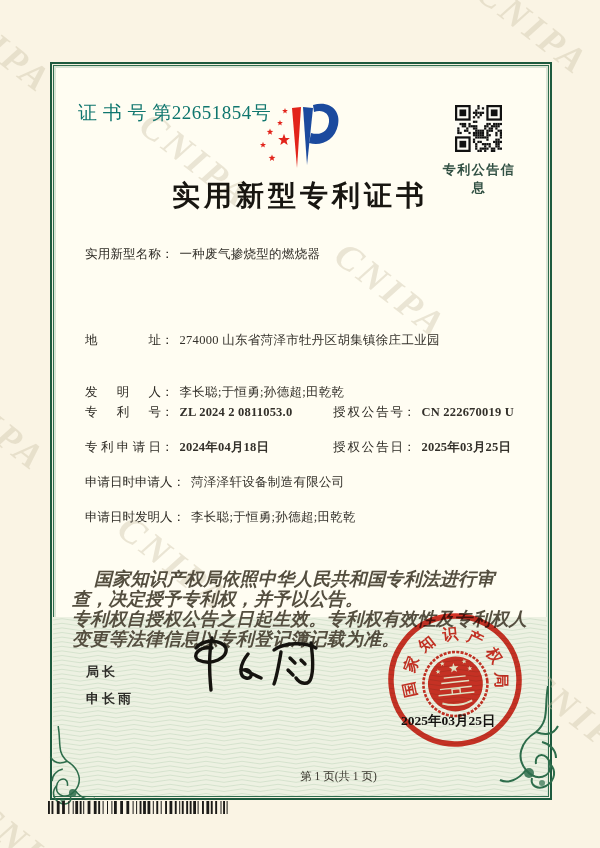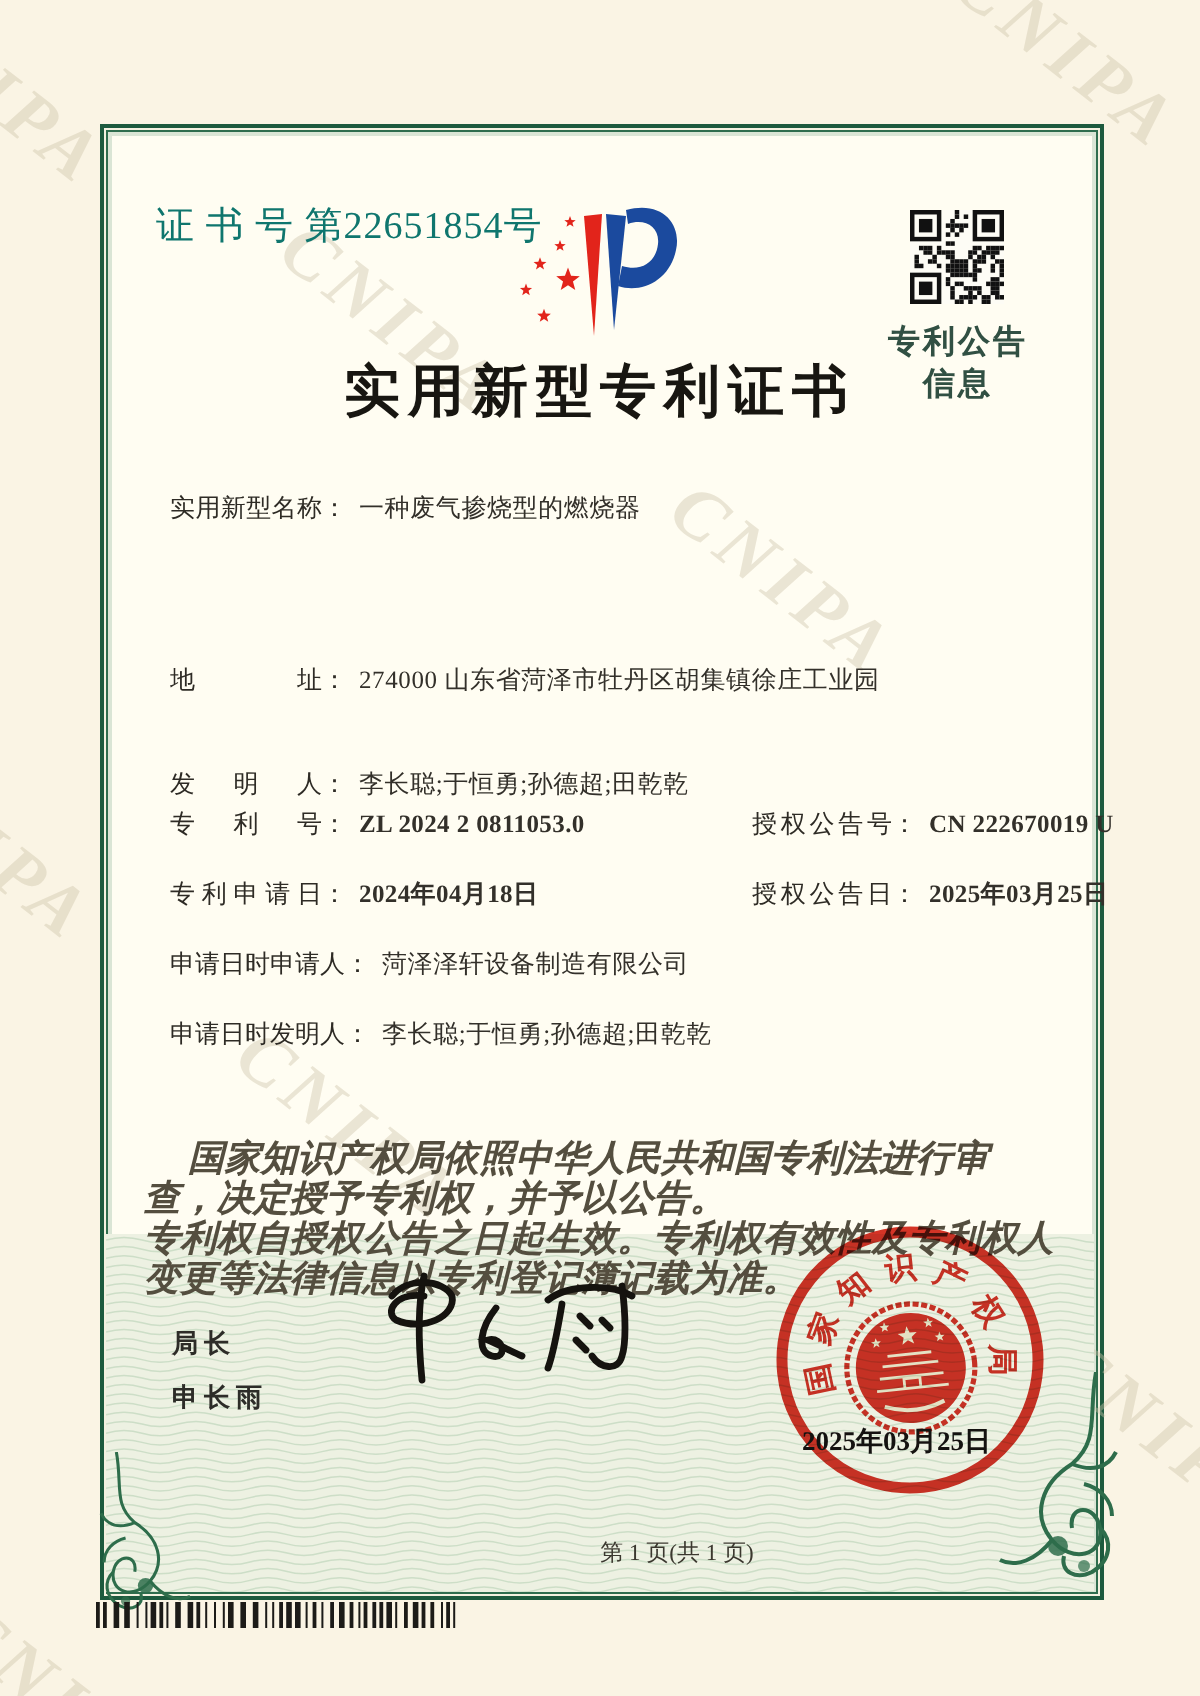--- a/index.html
+++ b/index.html
@@ -15,32 +15,32 @@
   .wm{position:absolute;font-family:"Liberation Serif",serif;font-style:italic;font-weight:bold;
       font-size:37px;letter-spacing:4px;color:#cfc5ab;opacity:.42;transform:rotate(38deg);
       transform-origin:left top;white-space:nowrap;}
   
   .band{position:absolute;left:53px;top:617px;width:494px;height:179px;z-index:2;background:#edf1e2;overflow:hidden;}
   
   .cert-no{position:absolute;left:78px;top:100px;z-index:3;font-size:19px;color:#0f766e;letter-spacing:.5px;}
   .logo{position:absolute;left:252px;top:98px;z-index:3;}
   .qr{position:absolute;left:455px;top:105px;z-index:3;}
   .qr-label{position:absolute;left:437px;top:161px;width:84px;z-index:3;text-align:center;
-            font-size:16px;letter-spacing:1.5px;color:#315043;font-weight:bold;}
+            font-size:13px;letter-spacing:1.5px;color:#315043;font-weight:bold;}
   .title{position:absolute;left:53px;top:177px;width:494px;z-index:3;text-align:center;
          font-size:28px;font-weight:bold;color:#181611;letter-spacing:4px;}
   
   .row{position:absolute;left:85px;z-index:3;font-size:12.5px;color:#33302a;white-space:nowrap;}
   .lbl{display:inline-block;width:76px;text-align:justify;text-align-last:justify;color:#2e2b25;}
   .lbl.wide{width:auto;text-align:right;text-align-last:left;}
   .colon{margin-right:6px;color:#2e2b25;}
   .val{letter-spacing:.3px;}
   .val.num{font-weight:bold;letter-spacing:.2px;}
   .col2{position:absolute;left:248px;top:0;}
-  .col2 .lbl{width:70px;margin-left:43px;}
+  .col2 .lbl{width:70px;}
   
   .statement{position:absolute;left:72px;top:569px;width:458px;z-index:3;
              font-style:italic;font-size:18px;line-height:20px;color:#544e3f;letter-spacing:.2px;font-weight:600;}
   .statement .l1{text-indent:22px;}
   
   .signer{position:absolute;left:86px;z-index:4;font-family:"Liberation Sans",sans-serif;
           font-size:13px;font-weight:bold;color:#2d2c28;letter-spacing:3px;}
   .sig{position:absolute;left:182px;top:632px;z-index:4;}
   .seal{position:absolute;left:384px;top:609px;z-index:5;transform:rotate(-6deg);opacity:.95;mix-blend-mode:multiply;}
   .seal-date{position:absolute;left:401px;top:712px;z-index:6;font-size:13.5px;font-weight:bold;

